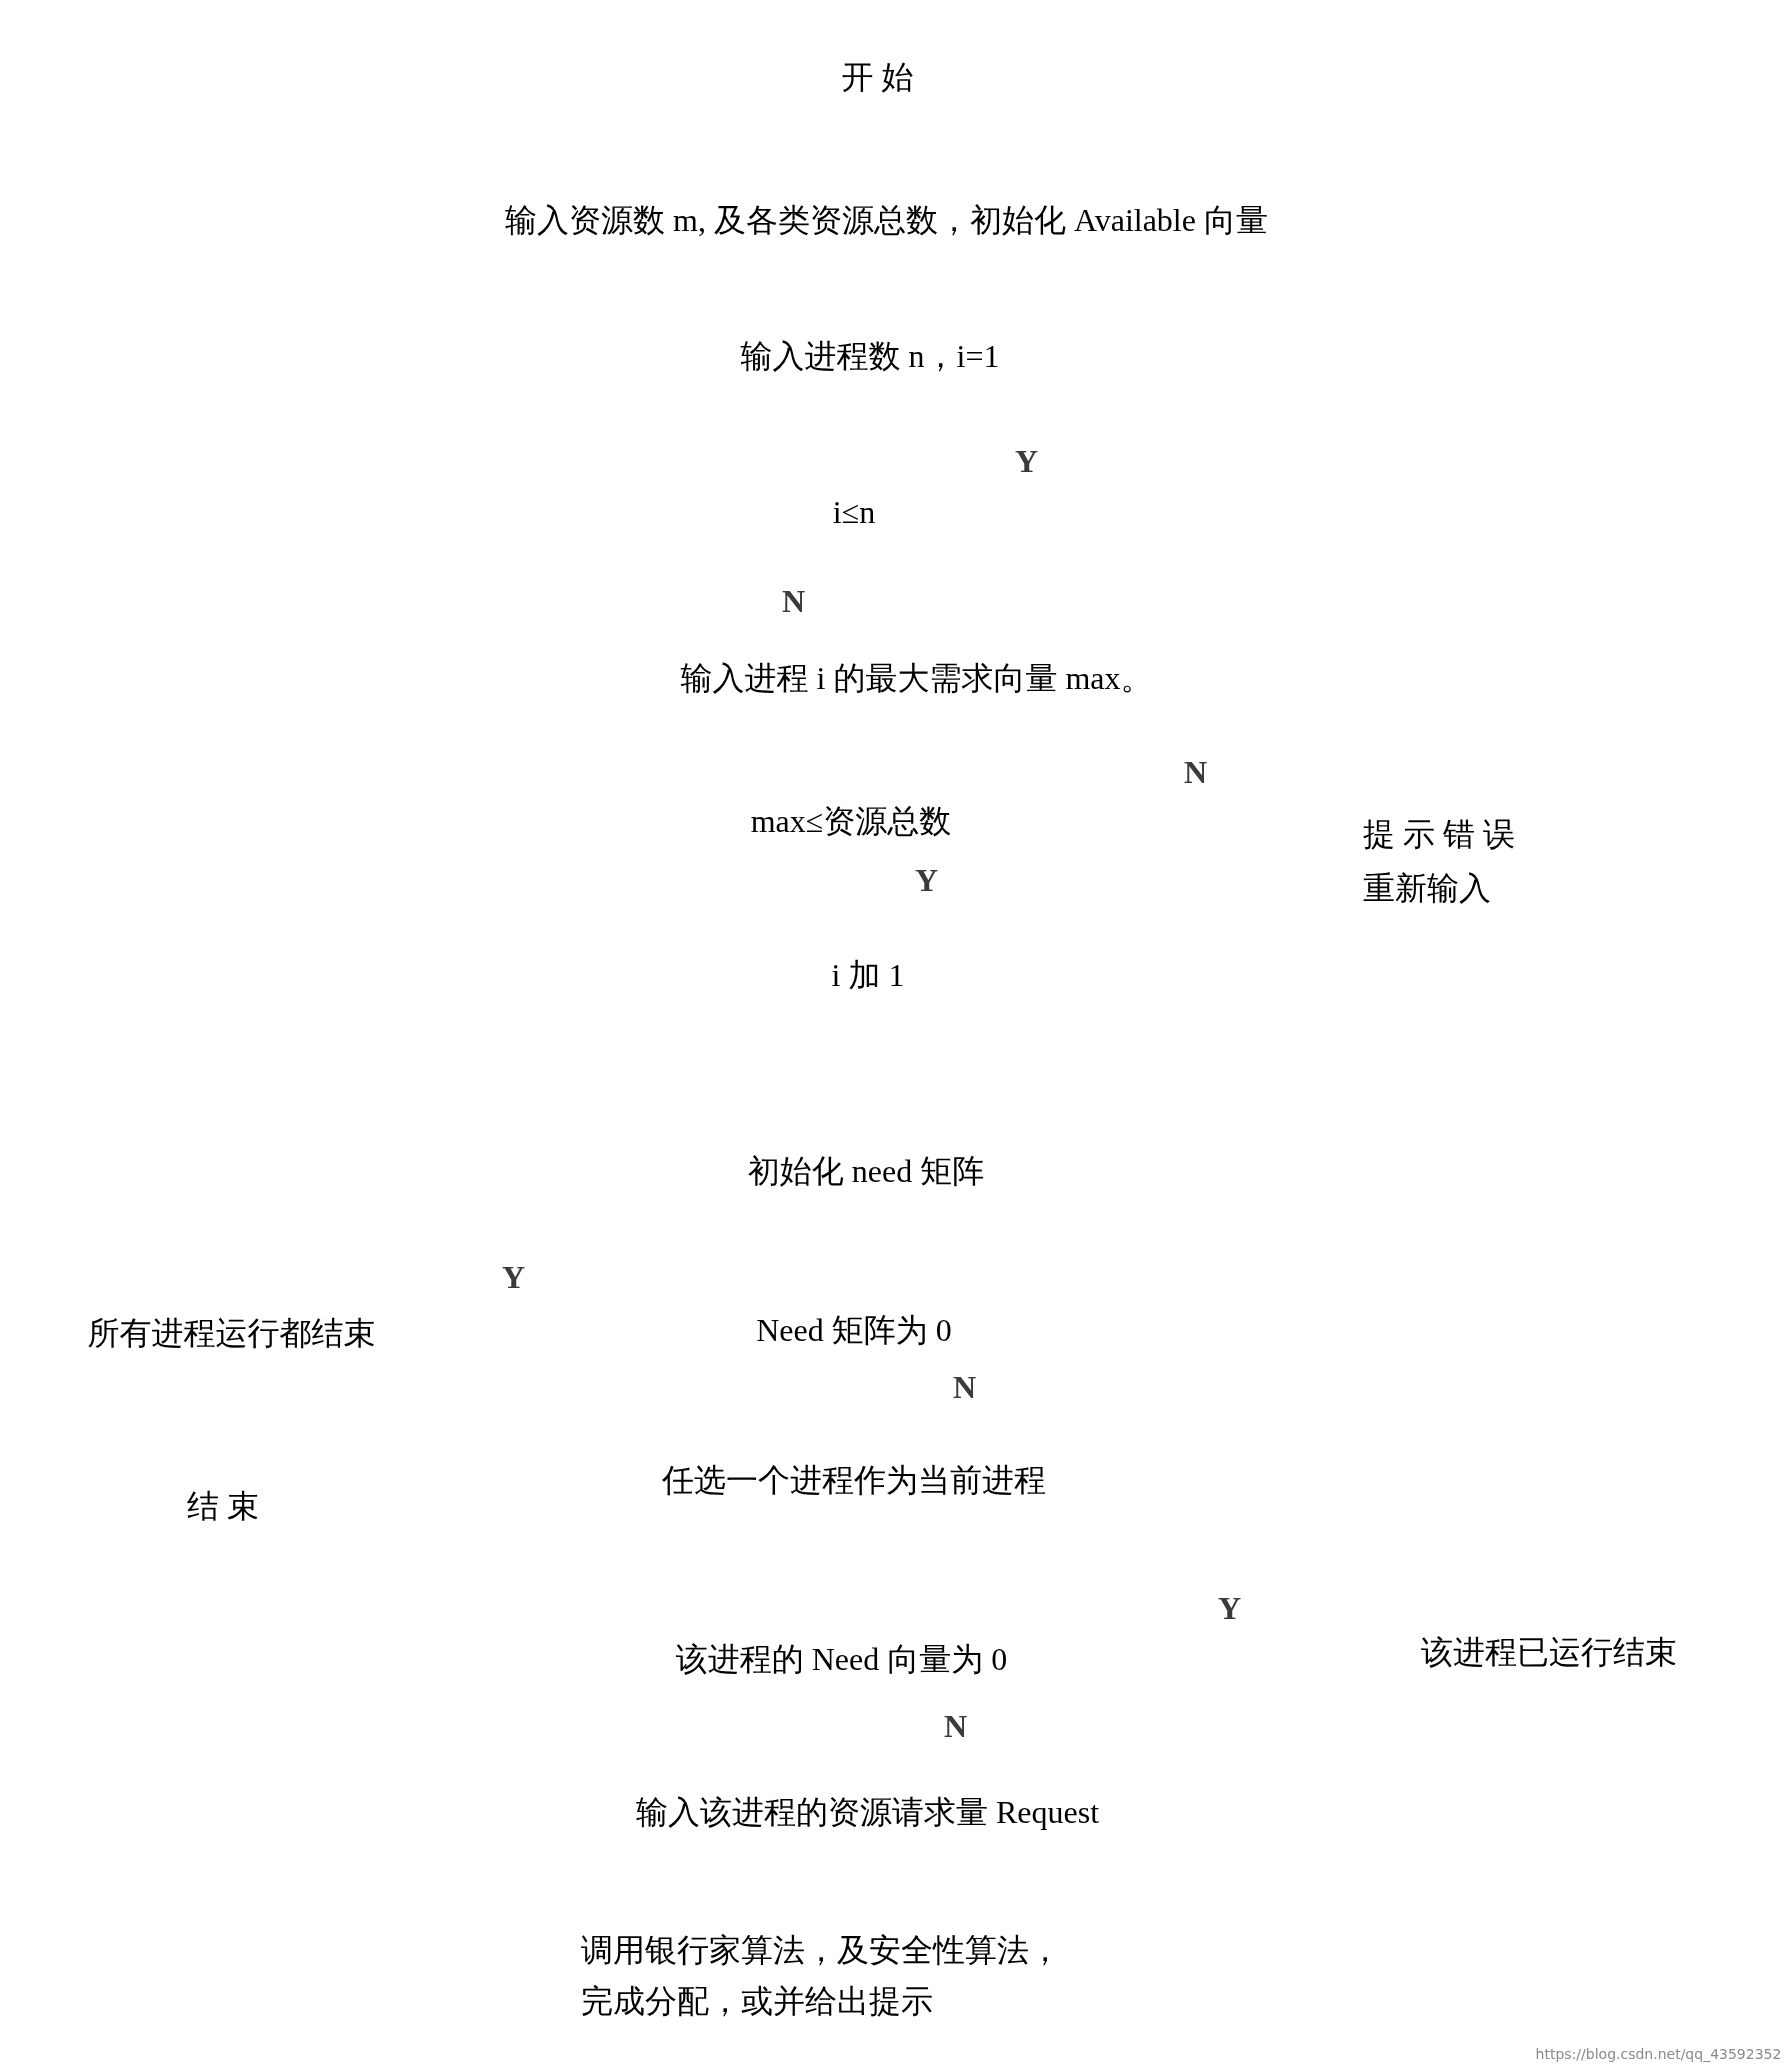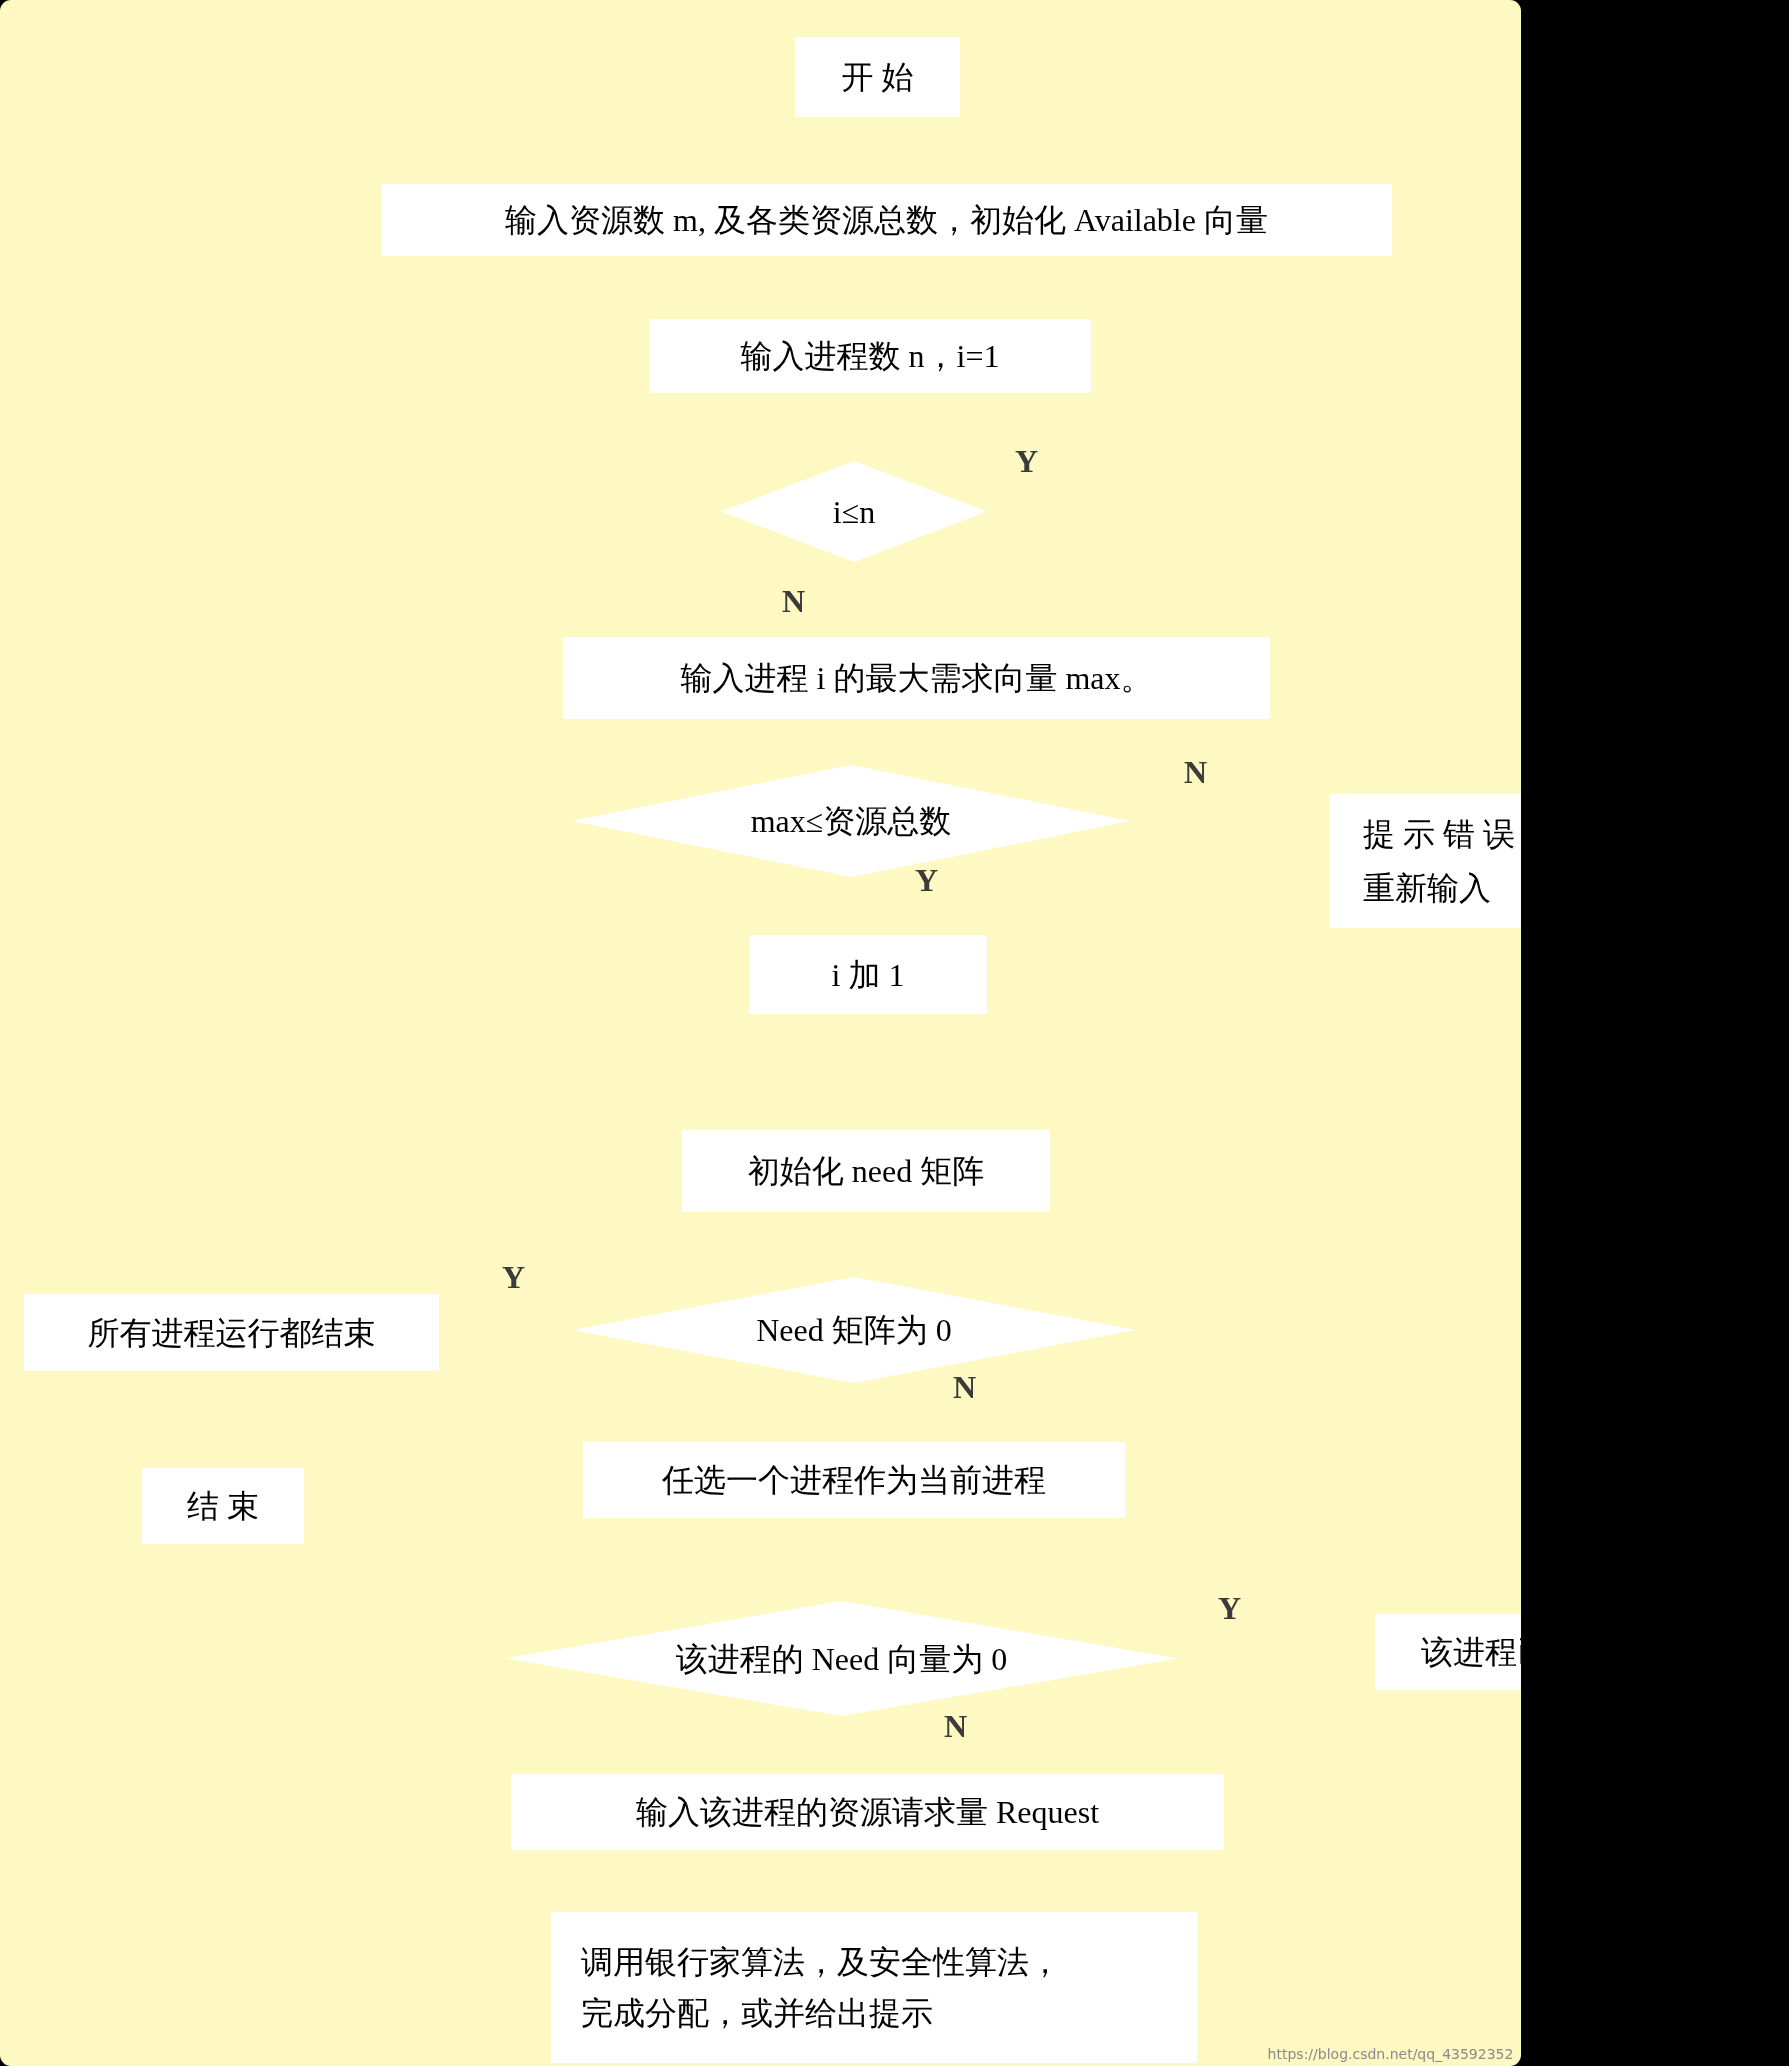--- a/index.html
+++ b/index.html
@@ -2,26 +2,25 @@
 <html style="font-size:12px"><head>
 <meta charset="utf-8">
 <style>
   html, body {
     margin: 0;
     padding: 0;
     background: #000000;
   }
   .canvas {
     position: relative;
-    width: 1521px;
+    width: 1789px;
     height: 2066px;
-    background: #fef9c3;
+    background: #ffffff;
     font-family: "Liberation Serif", "DejaVu Serif", serif;
     overflow: hidden;
-    border-radius: 11px;
   }
   .node {
     position: absolute;
     background: #ffffff;
     color: #000000;
     display: flex;
     align-items: center;
     justify-content: center;
     text-align: center;
     font-size: 32px;
@@ -127,21 +126,21 @@
   <span class="branch-label" style="left:944px; top:1708px;">N</span>
 
   <div class="node" style="left:1375px; top:1614px; width:348px; height:76px;">
     <span>该进程已运行结束</span>
   </div>
 
   <div class="node" style="left:511px; top:1774px; width:713px; height:76px;">
     <span>输入该进程的资源请求量 Request</span>
   </div>
 
-  <div class="node multiline" style="left:551px; top:1900px; width:646px; height:151px; padding-left:30px; gap:11px;margin-top:12px;">
+  <div class="node multiline" style="left:551px; top:1900px; width:646px; height:151px; padding-left:30px; gap:11px;">
     <span>调用银行家算法，及安全性算法，</span>
     <span>完成分配，或并给出提示</span>
   </div>
 
   <span class="watermark">https://blog.csdn.net/qq_43592352</span>
 
 </div>
 
 
 </body></html>

